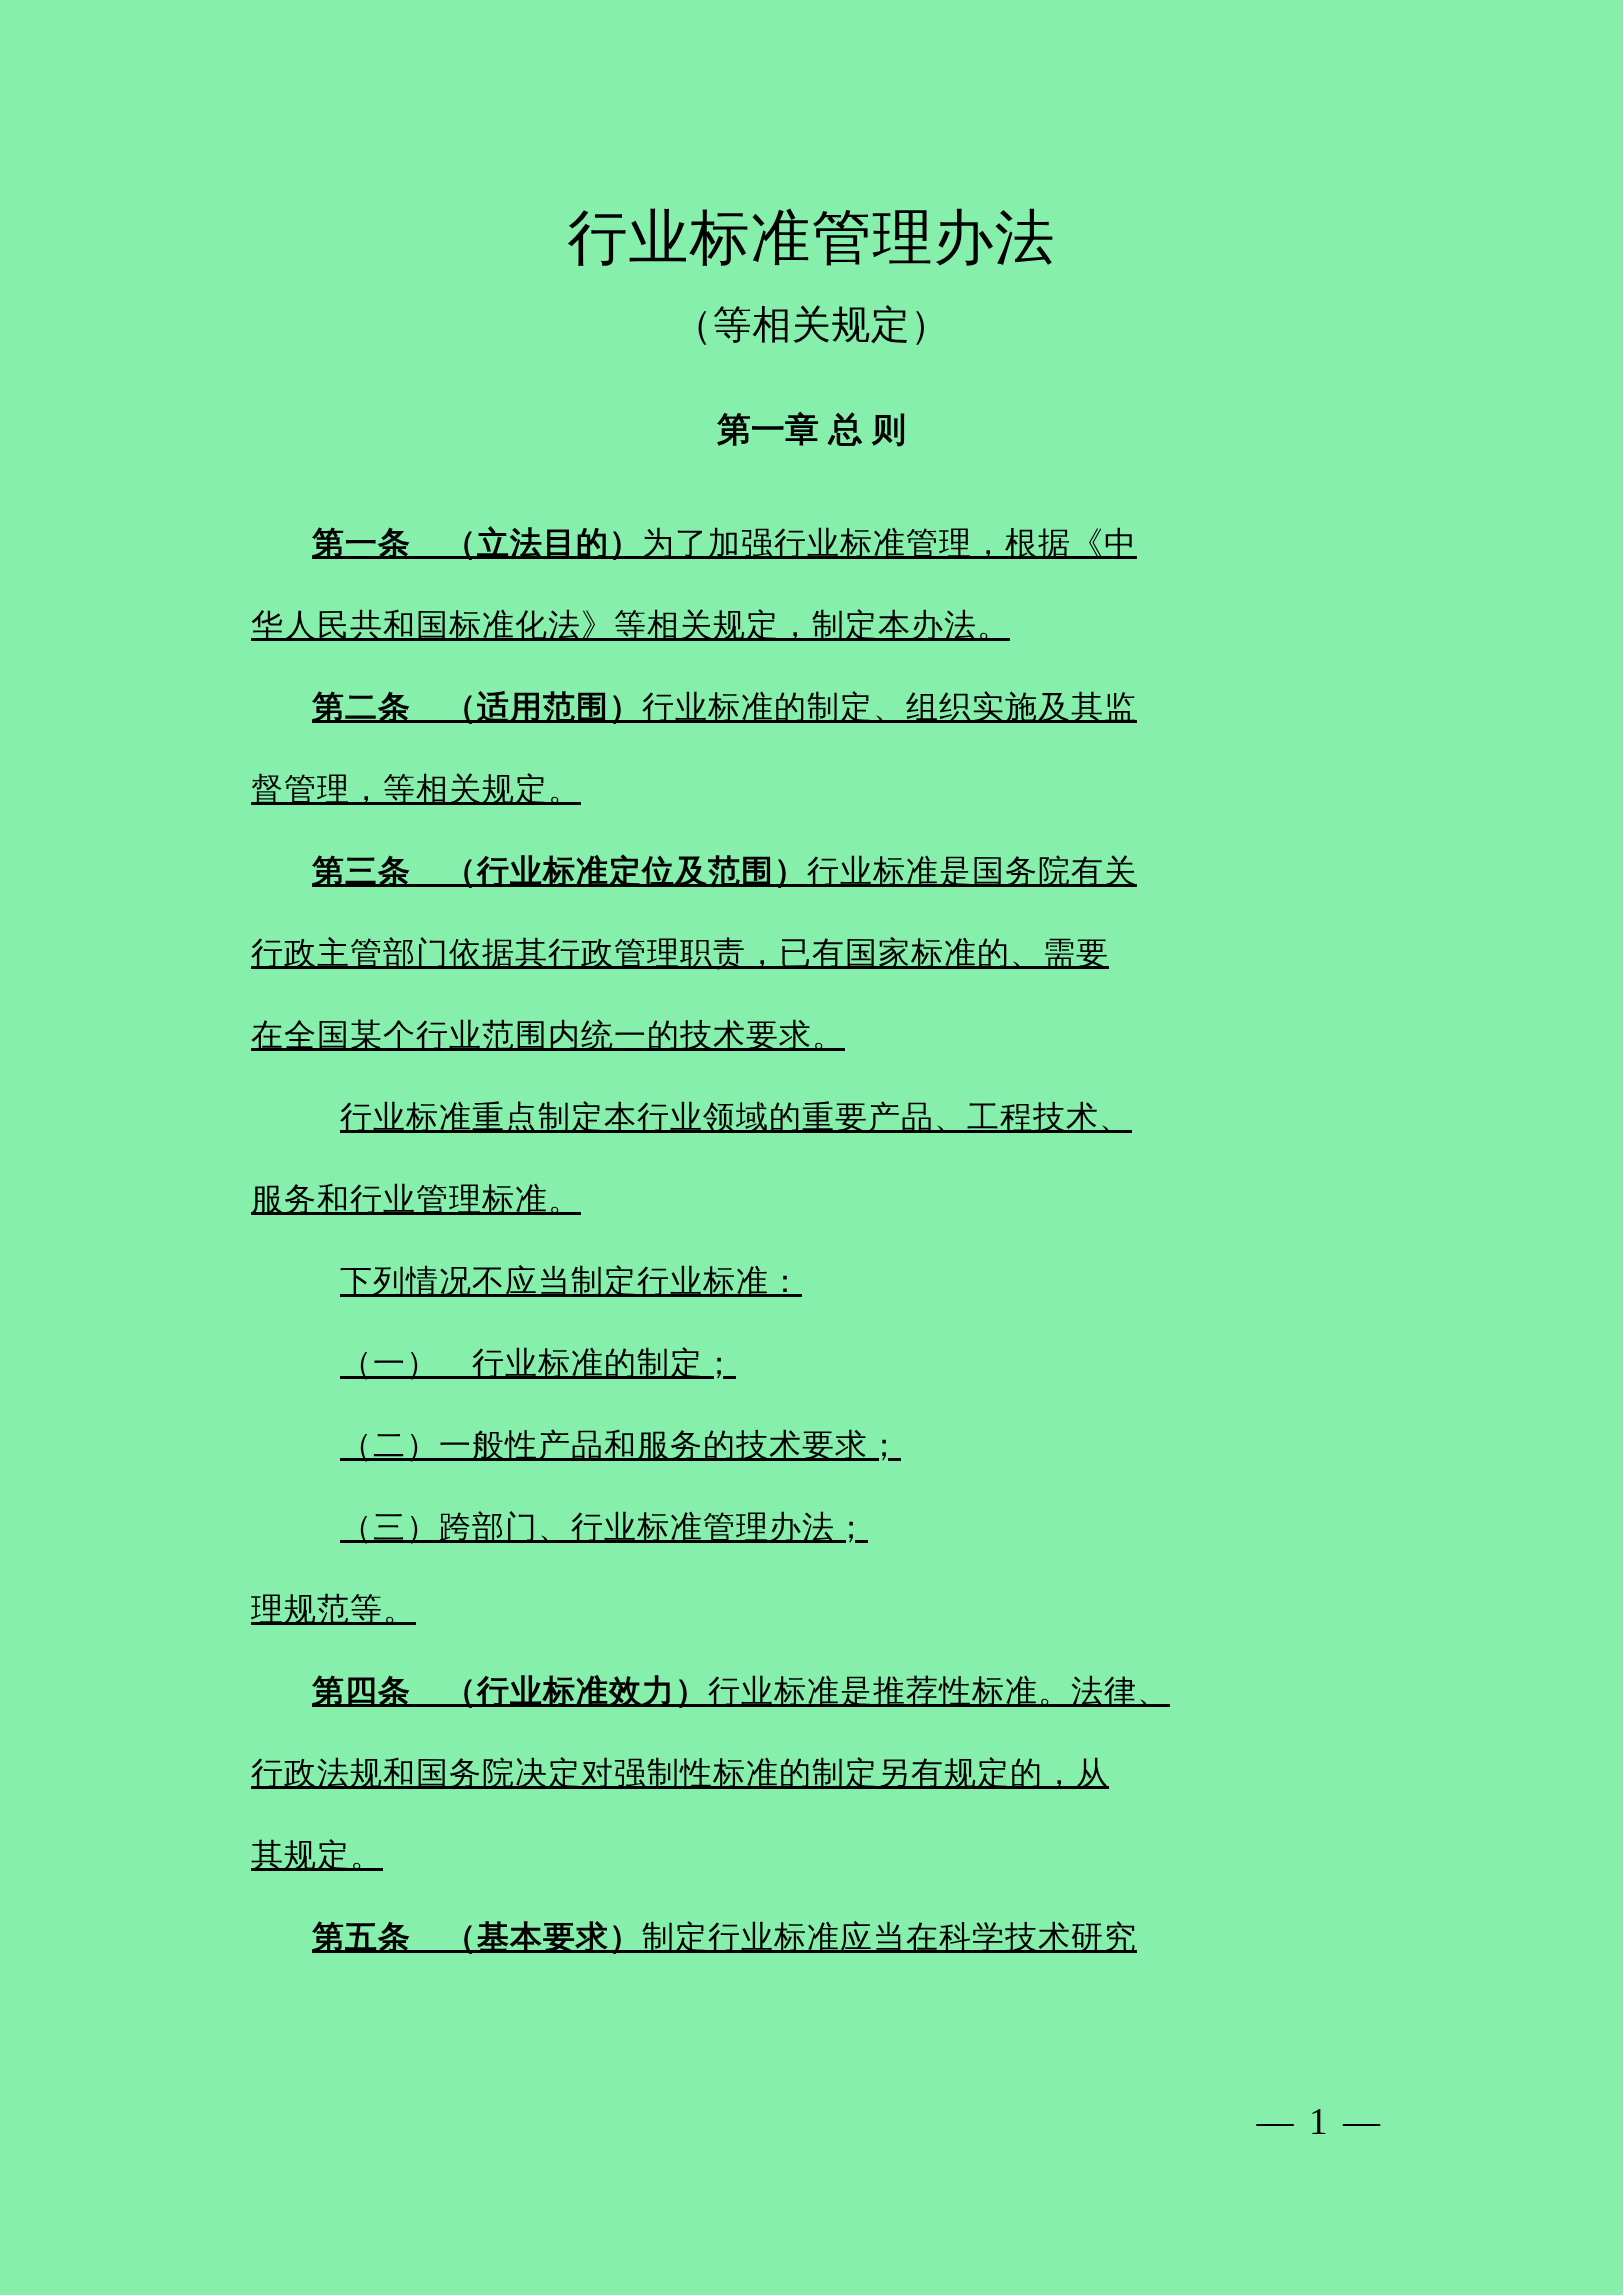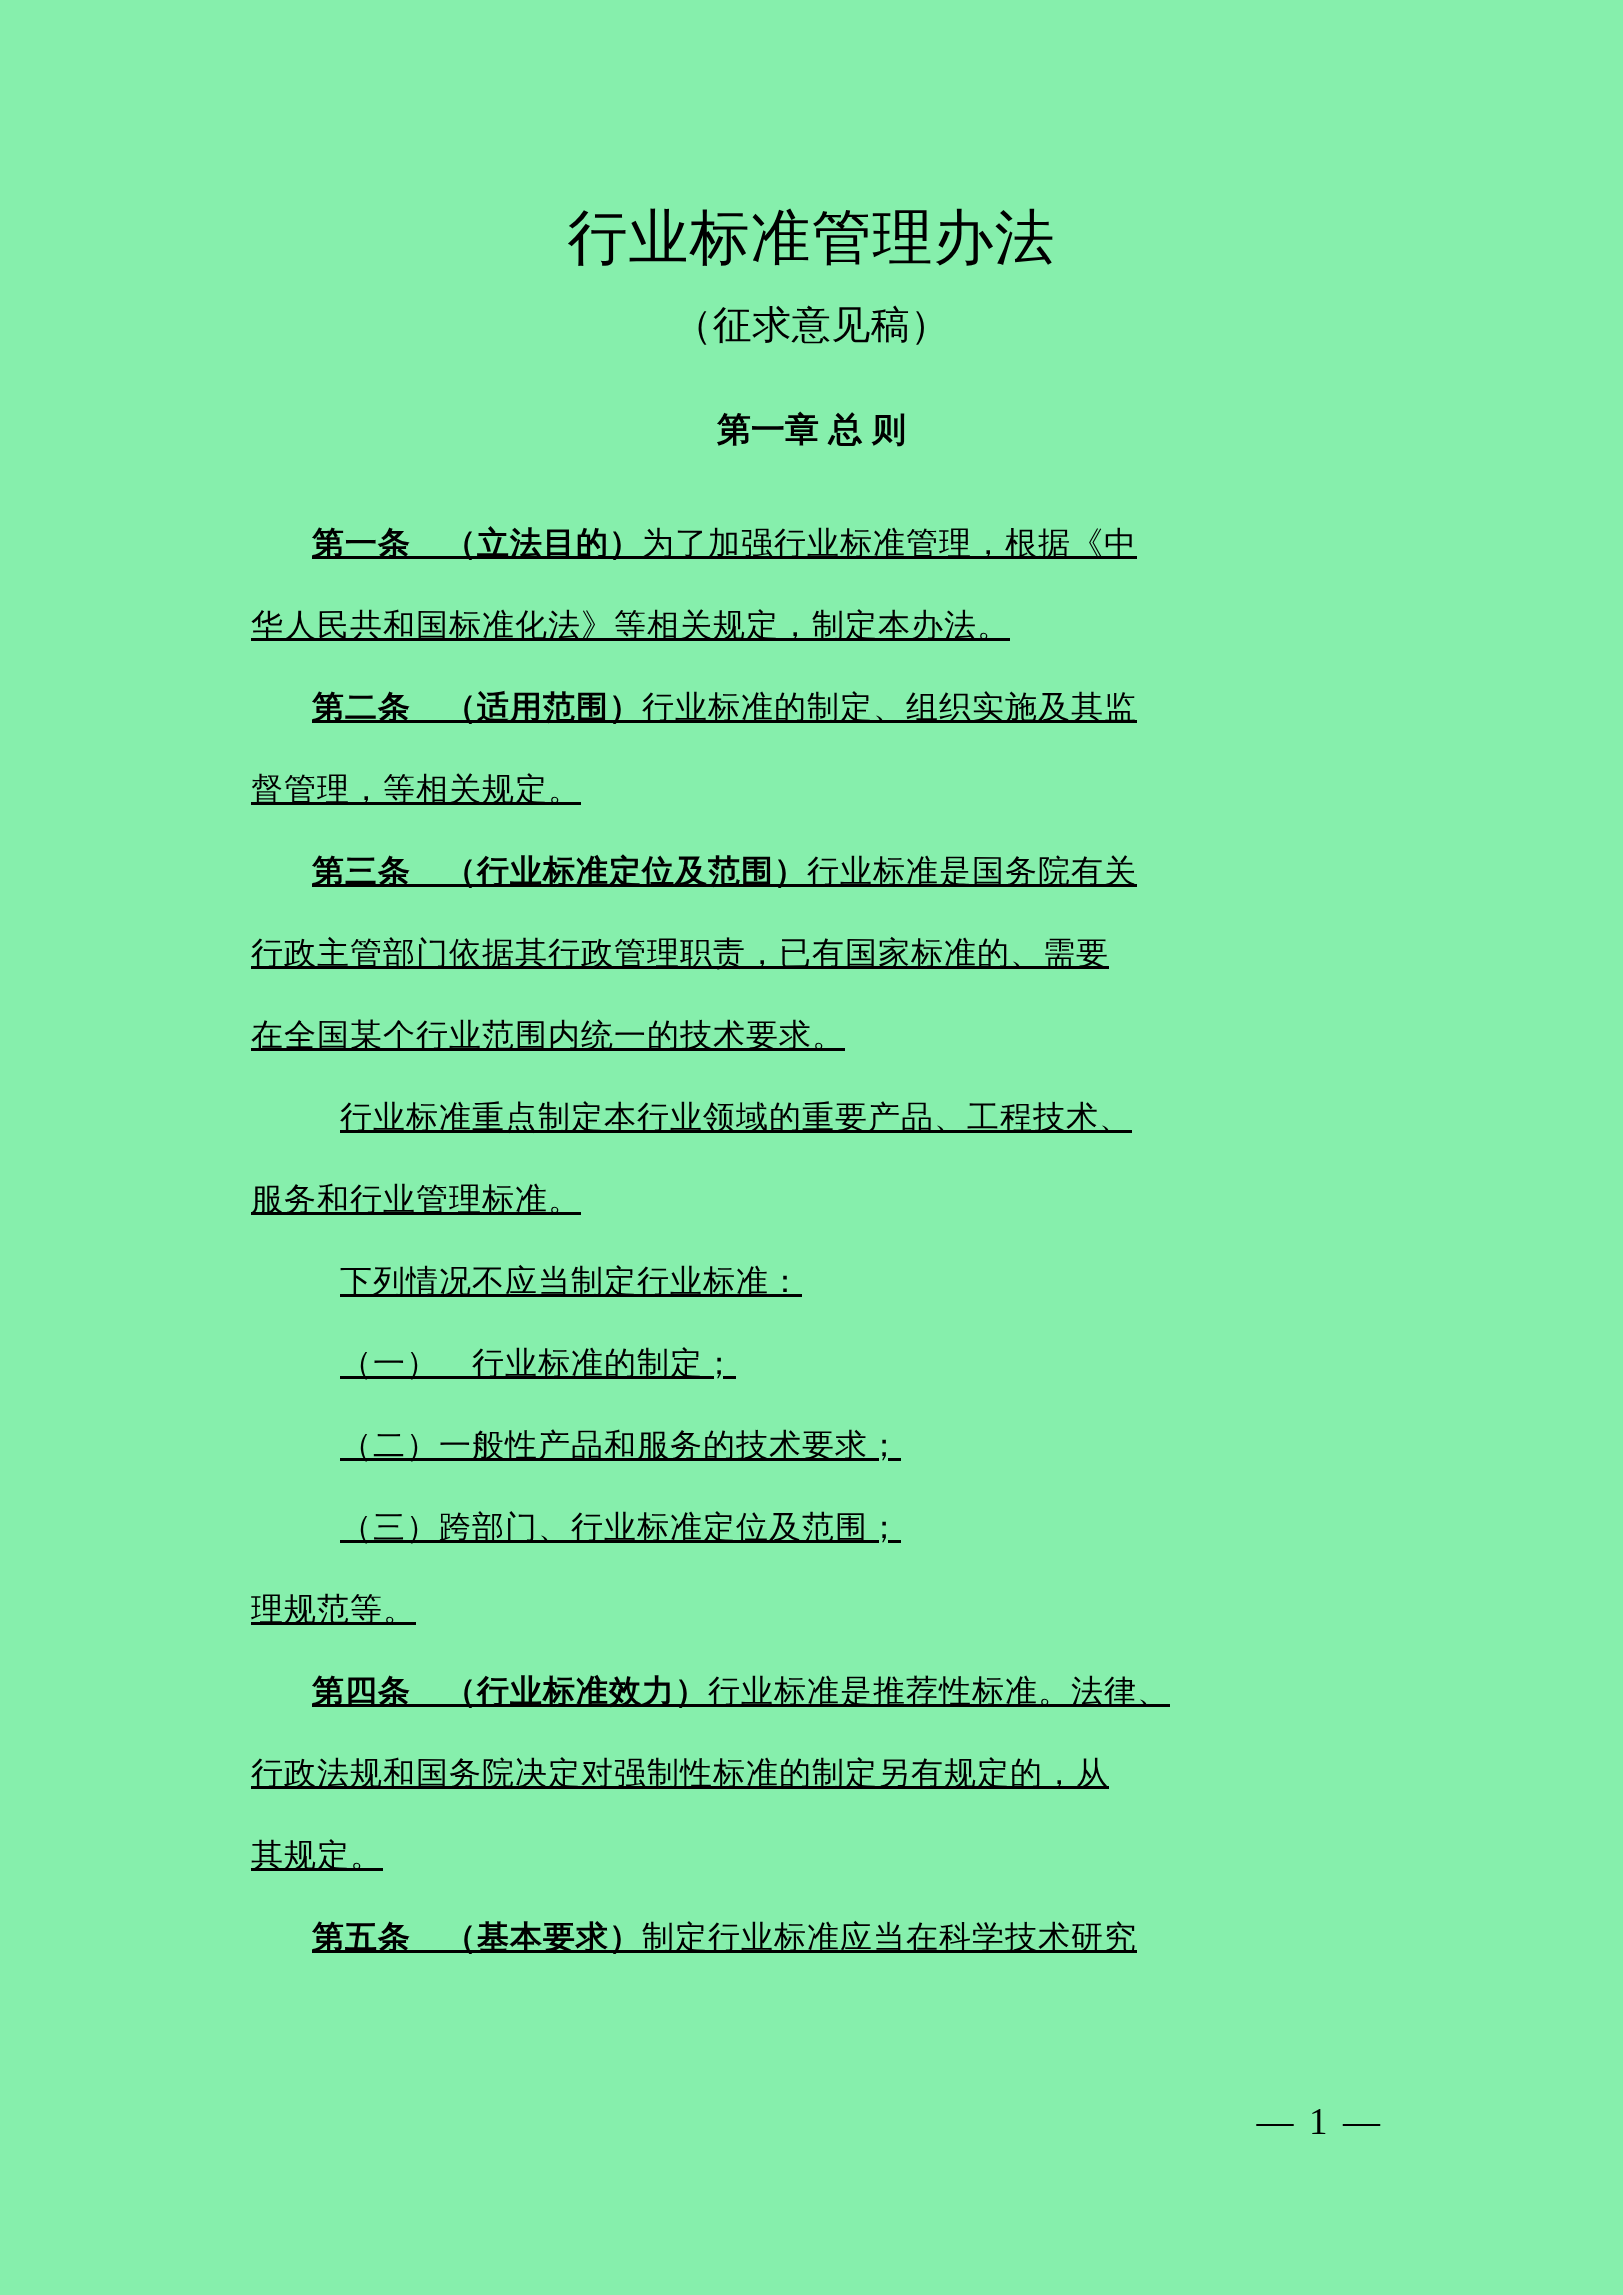--- a/index.html
+++ b/index.html
@@ -87,21 +87,21 @@
     white-space: nowrap;
   }
 </style>
 </head>
 <body>
 
 <div class="page">
 
   <div class="doc-title">行业标准管理办法</div>
 
-  <div class="doc-subtitle">（征求意见稿）</div>
+  <div class="doc-subtitle">（等相关规定）</div>
 
   <div class="chapter-heading">第一章 总 则</div>
 
   <div class="doc-body">
 
     <div class="line l-article"><span class="kai">第一条　（立法目的）</span><span>为了加强行业标准管理，根据《中</span></div>
 
     <div class="line l-cont"><span>华人民共和国标准化法》等相关规定，制定本办法。</span></div>
 
     <div class="line l-article"><span class="kai">第二条　（适用范围）</span><span>行业标准的制定、组织实施及其监</span></div>
@@ -117,21 +117,21 @@
     <div class="line l-para"><span>行业标准重点制定本行业领域的重要产品、工程技术、</span></div>
 
     <div class="line l-cont"><span>服务和行业管理标准。</span></div>
 
     <div class="line l-para"><span>下列情况不应当制定行业标准：</span></div>
 
     <div class="line l-para"><span>（一）　行业标准的制定；</span></div>
 
     <div class="line l-para"><span>（二）一般性产品和服务的技术要求；</span></div>
 
-    <div class="line l-para"><span>（三）跨部门、行业标准定位及范围；</span></div>
+    <div class="line l-para"><span>（三）跨部门、行业标准管理办法；</span></div>
 
 
     <div class="line l-cont"><span>理规范等。</span></div>
 
     <div class="line l-article"><span class="kai">第四条　（行业标准效力）</span><span>行业标准是推荐性标准。法律、</span></div>
 
     <div class="line l-cont"><span>行政法规和国务院决定对强制性标准的制定另有规定的，从</span></div>
 
     <div class="line l-cont"><span>其规定。</span></div>
 

